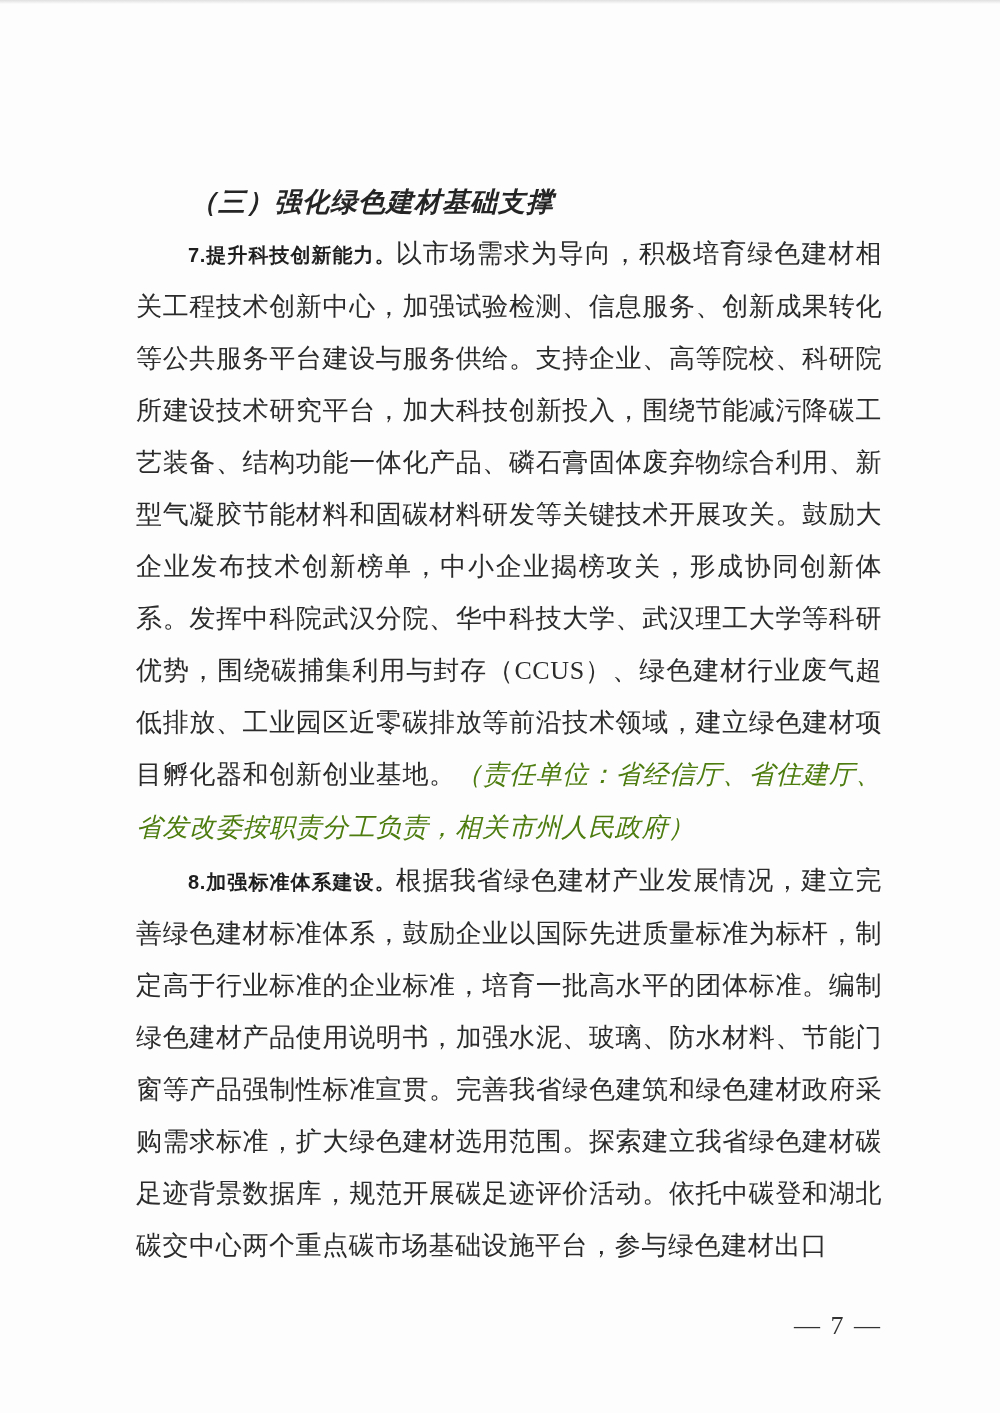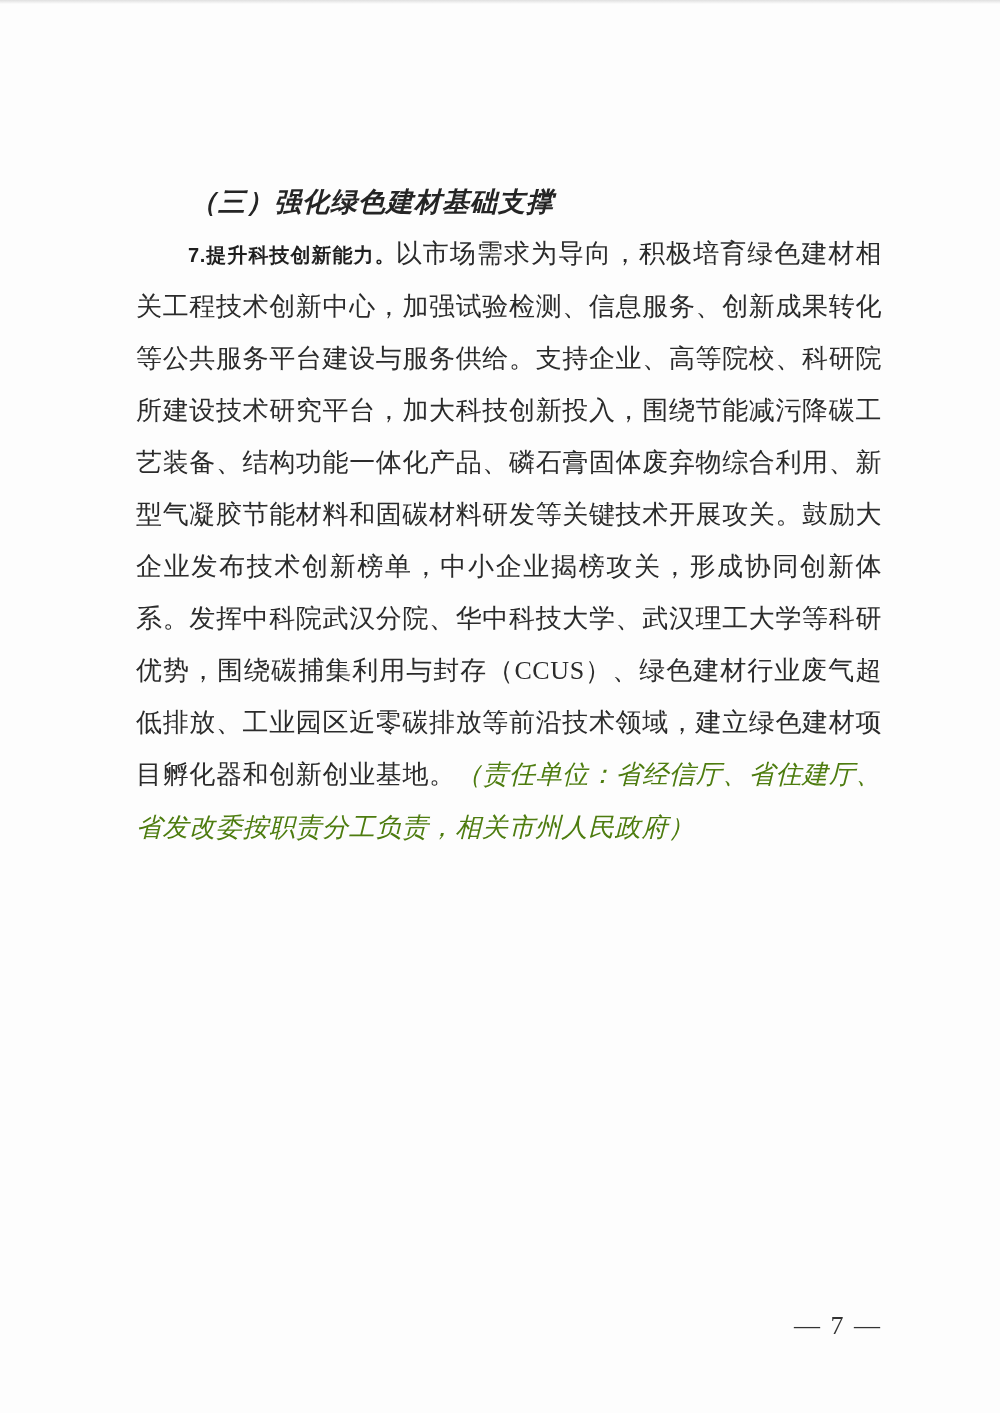--- a/index.html
+++ b/index.html
@@ -78,17 +78,18 @@
 
 <div class="scan-edge-top"></div>
 
 <div class="page">
   <div class="doc-text">
 
     <p class="section-heading">（三）强化绿色建材基础支撑</p>
 
     <p class="para"><span class="para-lead">7.提升科技创新能力。</span><span>以市场需求为导向，积极培育绿色建材相关工程技术创新中心，加强试验检测、信息服务、创新成果转化等公共服务平台建设与服务供给。支持企业、高等院校、科研院所建设技术研究平台，加大科技创新投入，围绕节能减污降碳工艺装备、结构功能一体化产品、磷石膏固体废弃物综合利用、新型气凝胶节能材料和固碳材料研发等关键技术开展攻关。鼓励大企业发布技术创新榜单，中小企业揭榜攻关，形成协同创新体系。发挥中科院武汉分院、华中科技大学、武汉理工大学等科研优势，围绕碳捕集利用与封存（CCUS）、绿色建材行业废气超低排放、工业园区近零碳排放等前沿技术领域，建立绿色建材项目孵化器和创新创业基地。</span><span class="para-note">（责任单位：省经信厅、省住建厅、省发改委按职责分工负责，相关市州人民政府）</span></p>
 
+    <p class="para"><span class="para-lead">8.加强标准体系建设。</span><span>根据我省绿色建材产业发展情况，建立完善绿色建材标准体系，鼓励企业以国际先进质量标准为标杆，制定高于行业标准的企业标准，培育一批高水平的团体标准。编制绿色建材产品使用说明书，加强水泥、玻璃、防水材料、节能门窗等产品强制性标准宣贯。完善我省绿色建筑和绿色建材政府采购需求标准，扩大绿色建材选用范围。探索建立我省绿色建材碳足迹背景数据库，规范开展碳足迹评价活动。依托中碳登和湖北碳交中心两个重点碳市场基础设施平台，参与绿色建材出口</span></p>
 
   </div>
 </div>
 
 <div class="page-footer">— 7 —</div>
 
 </body></html>

